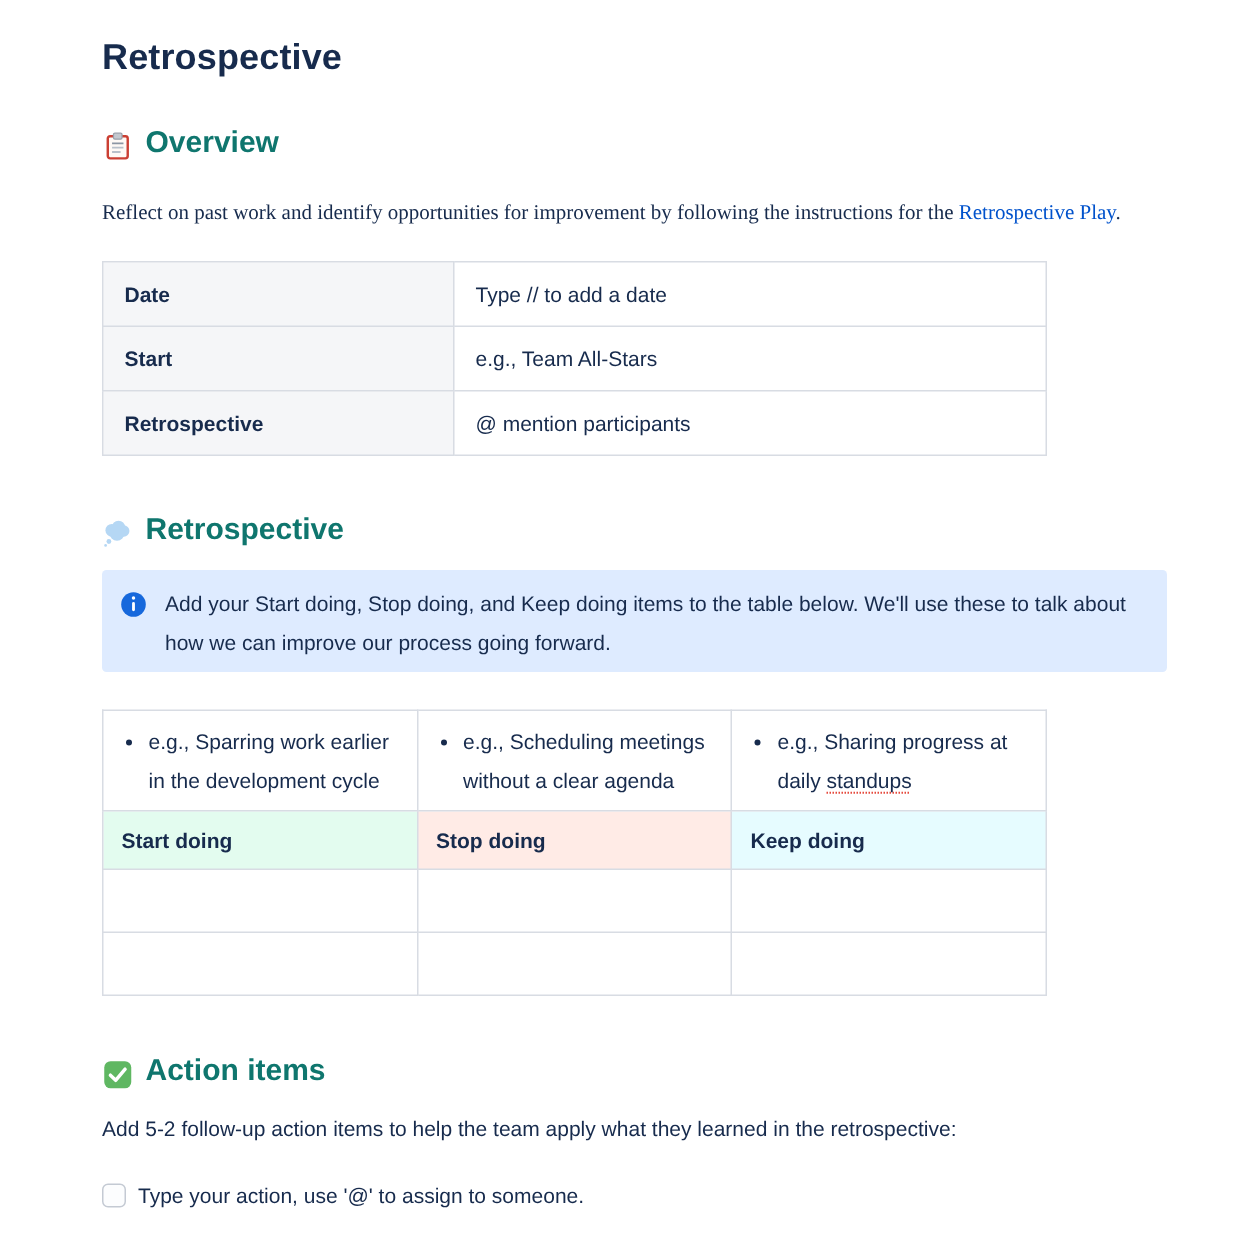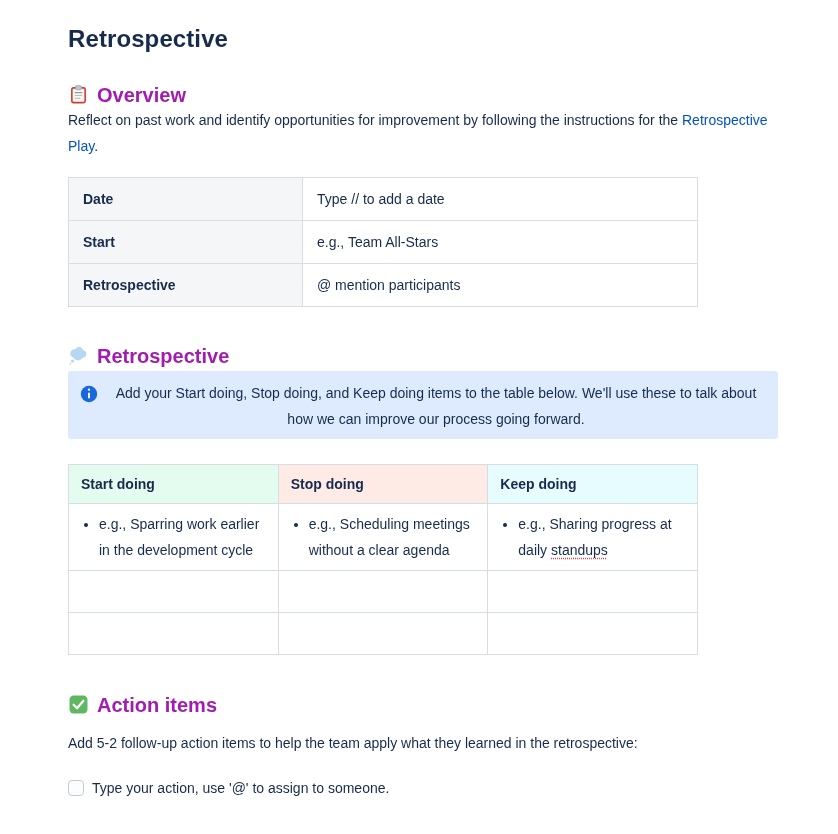--- a/index.html
+++ b/index.html
@@ -15,32 +15,32 @@
 
   .page-title {
     font-size: 24px;
     font-weight: 700;
     letter-spacing: .1px;
     color: #172B4D;
   }
 
   h2.section-heading {
     display: flex;
-    align-items: flex-start;
+    align-items: flex-end;
     gap: 9px;
     font-size: 20px;
     font-weight: 700;
-    color: #a21caf;
+    color: #0f766e;
   }
   h2.heading-overview { margin-top: 31px; }
   h2.heading-retro    { margin-top: 38px; }
   h2.heading-actions  { margin-top: 39px; }
   .emoji-icon { display: inline-flex; width: 20px; height: 20px; align-items: center; justify-content: center; flex: 0 0 auto; }
 
-  p.body-text { margin-top: 0; line-height: 26px; }
+  p.body-text { margin-top: 23px; line-height: 26px; font-family: Liberation Serif, serif; }
   a.inline-link { color: #0052CC; text-decoration: none; }
 
   
   table { border-collapse: collapse; width: 630px; table-layout: fixed; }
   td, th { border: 1px solid #D8DCE3; font-size: 14px; }
 
   table.overview-table { margin-top: 18px; }
   .overview-table th {
     width: 234px;
     background: #F5F6F8;
@@ -50,28 +50,27 @@
     line-height: 20px;
   }
   .overview-table td {
     padding: 11px 14px;
     line-height: 20px;
     background: #ffffff;
   }
 
   
   .info-panel {
-    margin-top: 3px;
+    margin-top: 15px;
     width: 710px;
     background: #DEEBFF;
     border-radius: 3px;
     display: flex;
     align-items: flex-start;
     padding: 7px 16px 7px 12px;
-    text-align: center;
   }
   .info-panel .panel-icon { flex: 0 0 auto; margin: 7px 12px 0 0; }
   .info-panel .panel-text { line-height: 26px; padding-top: 2px; }
 
   
   table.retro-table { margin-top: 25px; }
   .retro-table th {
     width: 33.333%;
     text-align: left;
     font-weight: 700;
@@ -171,42 +170,42 @@
         <circle cx="9" cy="9" r="8.2" fill="#1668DC"></circle>
         <rect x="8.05" y="7.4" width="1.9" height="6.1" rx="0.95" fill="#ffffff"></rect>
         <circle cx="9" cy="4.7" r="1.15" fill="#ffffff"></circle>
       </svg>
     </span>
     <div class="panel-text">Add your Start doing, Stop doing, and Keep doing items to the table below. We'll use these to talk about how we can improve our process going forward.</div>
   </div>
 
   <table class="retro-table">
     <tbody>
-      <tr>
-        <th class="col-start">Start doing</th>
-        <th class="col-stop">Stop doing</th>
-        <th class="col-keep">Keep doing</th>
-      </tr>
       <tr>
         <td class="example-cell">
           <ul>
               <li>e.g., Sparring work earlier in the development cycle</li>
             </ul>
         </td>
         <td class="example-cell">
           <ul>
               <li>e.g., Scheduling meetings without a clear agenda</li>
             </ul>
         </td>
         <td class="example-cell">
           <ul>
               <li><span>e.g., Sharing progress at daily </span><span class="misspelled">standups</span></li>
             </ul>
         </td>
       </tr>
+      <tr>
+        <th class="col-start">Start doing</th>
+        <th class="col-stop">Stop doing</th>
+        <th class="col-keep">Keep doing</th>
+      </tr>
       <tr class="empty-row">
         <td></td>
         <td></td>
         <td></td>
       </tr>
       <tr class="empty-row">
         <td></td>
         <td></td>
         <td></td>
       </tr>

